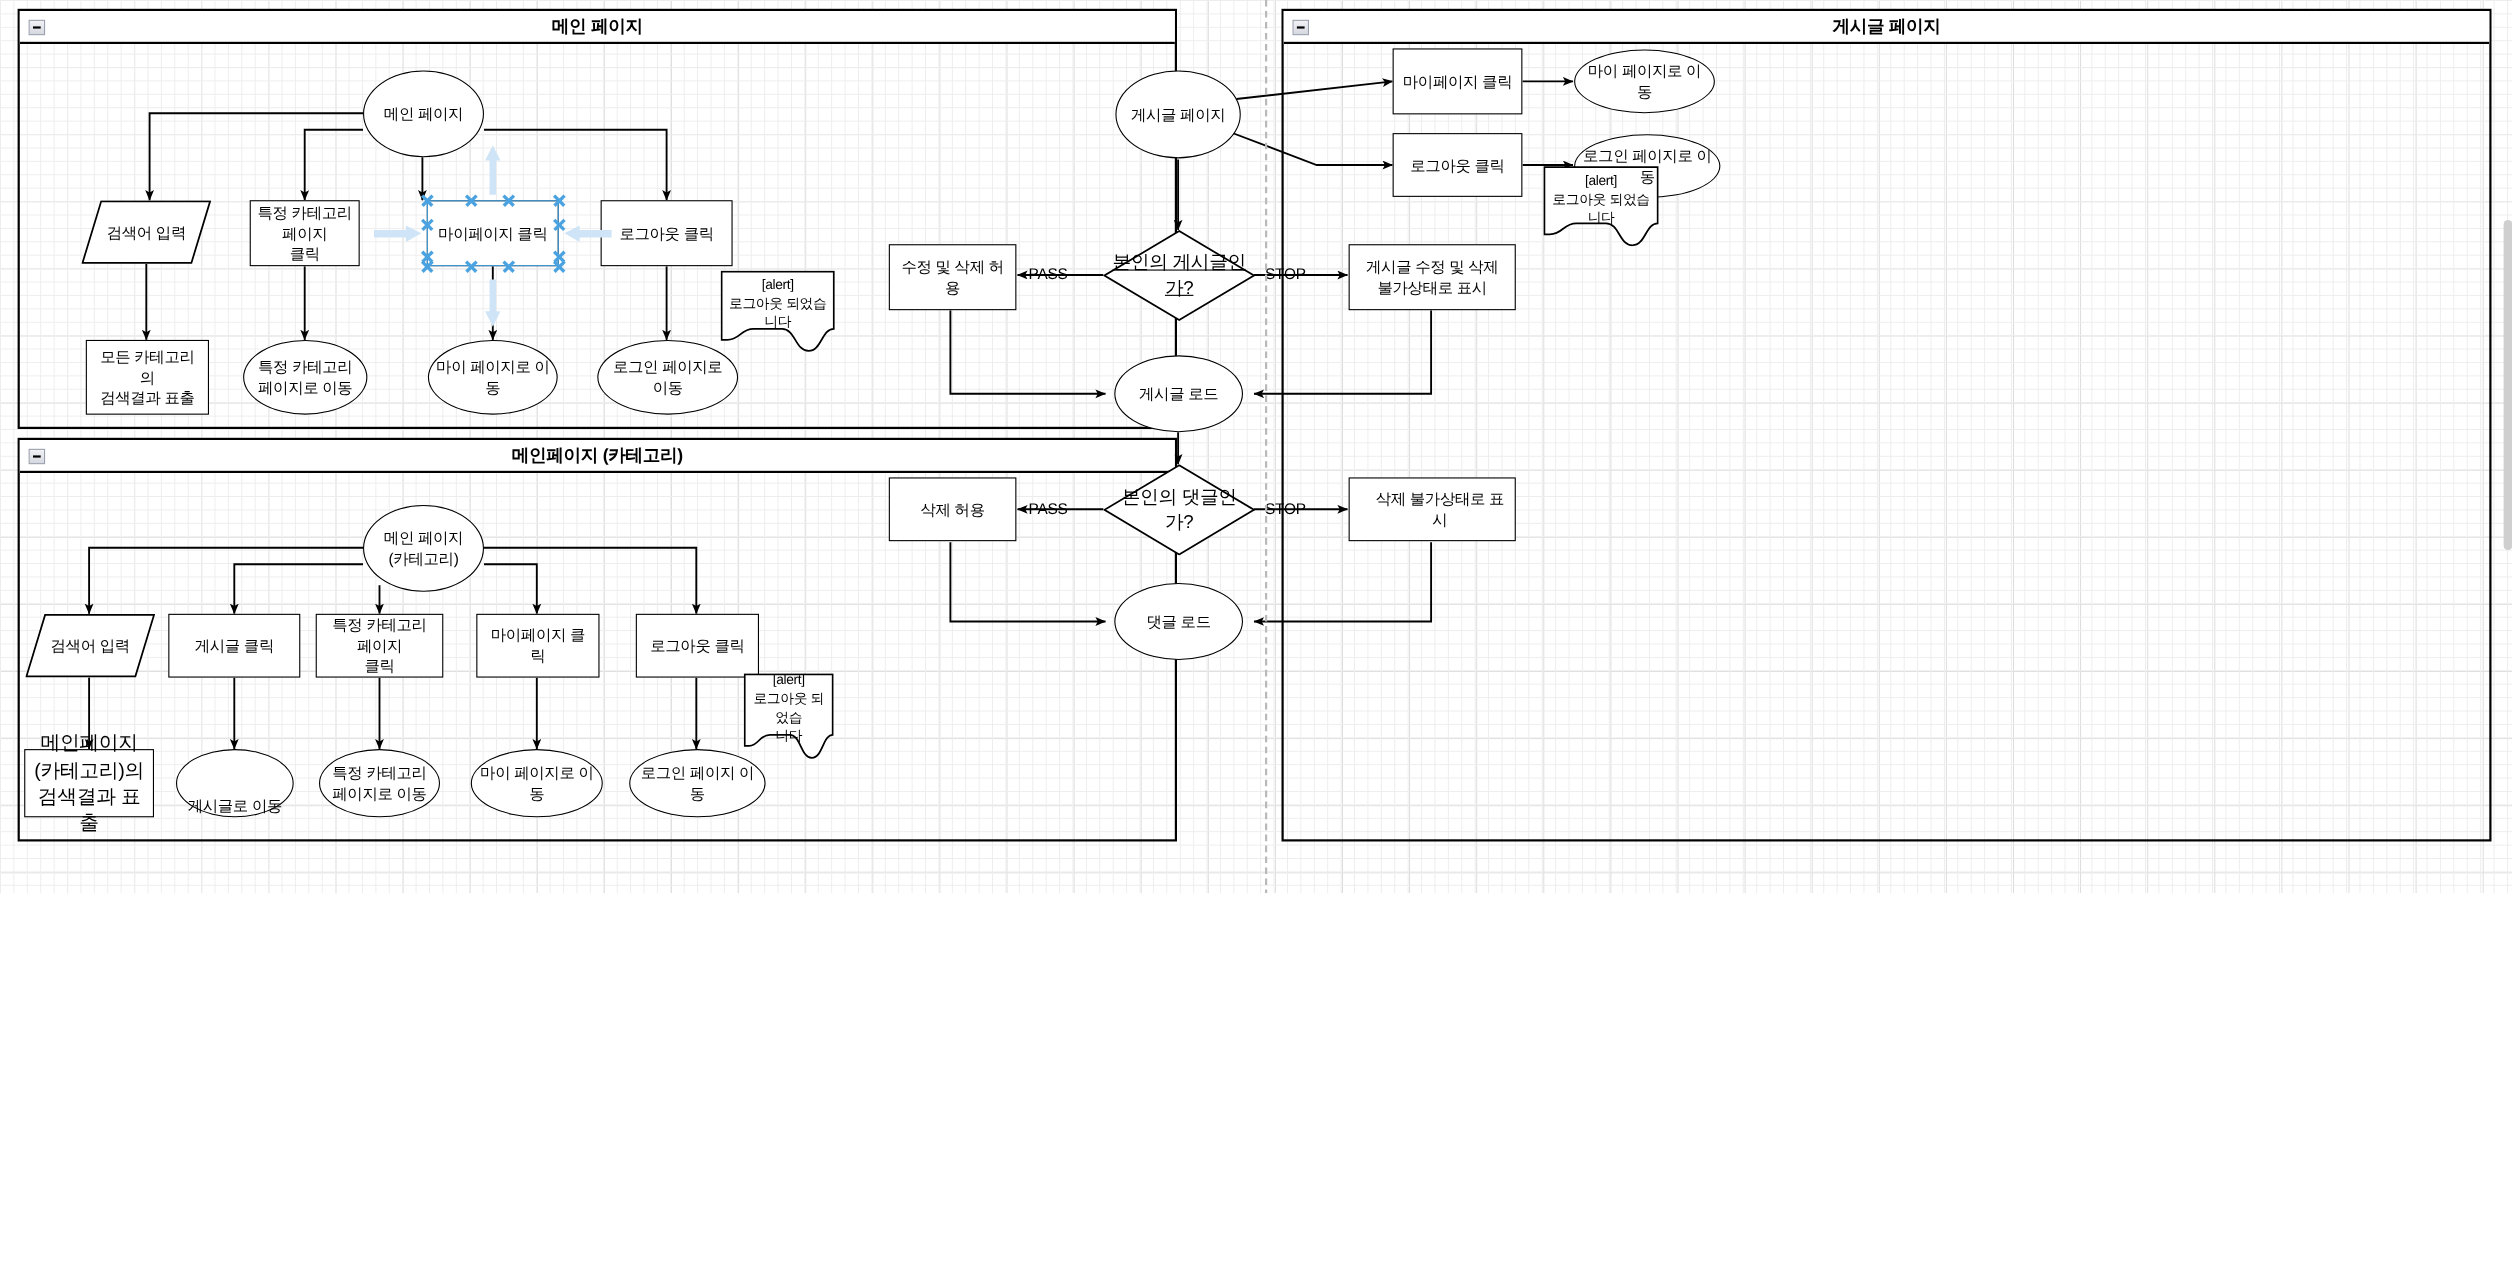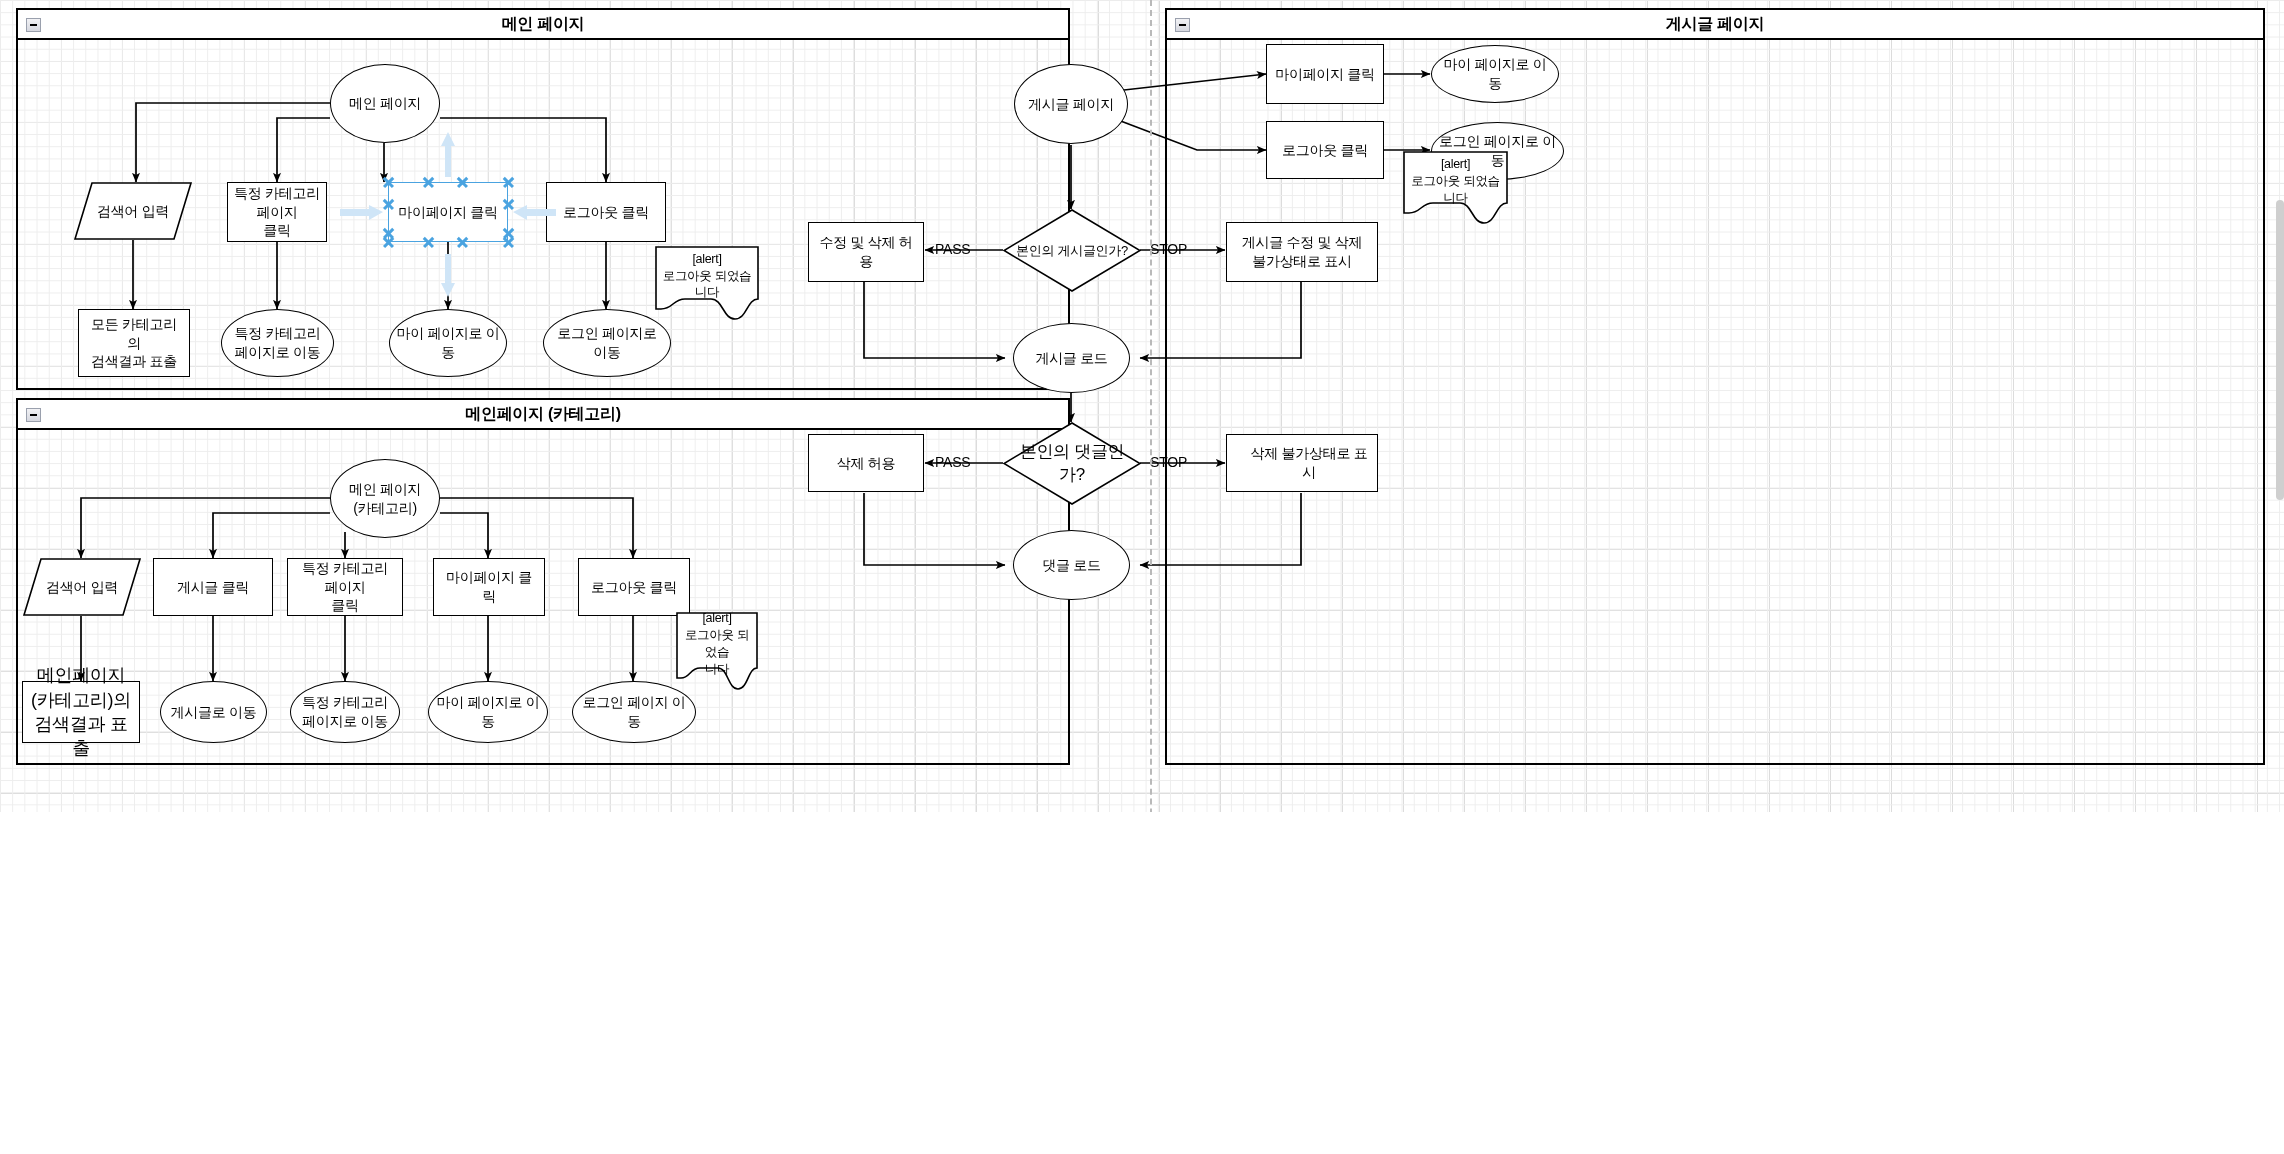--- a/index.html
+++ b/index.html
@@ -336,21 +336,21 @@
     <span class="lbl" style="font-size:12.5px; margin-top:-14px;">[alert]
 로그아웃 되었습
 니다</span>
   </div>
 
   <div class="node rect" style="left:22px; top:681px; width:118px; height:62px;">
     <span class="lbl" style="font-size:18px;">메인페이지(카테고리)의
 검색결과 표출</span>
   </div>
 
-  <div class="node ellipse" style="left:160px; top:681px; width:107px; height:62px;">
+  <div class="node ellipse" style="left:160px; top:681px; width:107px; height:62px;align-items:flex-end;">
     <span class="lbl">게시글로 이동</span>
   </div>
 
   <div class="node ellipse" style="left:290px; top:681px; width:110px; height:62px;">
     <span class="lbl">특정 카테고리
 페이지로 이동</span>
   </div>
 
   <div class="node ellipse" style="left:428px; top:681px; width:120px; height:62px;">
     <span class="lbl">마이 페이지로 이동</span>
@@ -392,21 +392,21 @@
       <path d="M1,1 L104,1 L104,52 C93,52 93,72 81,72 C69,72 69,52 57,52 L30,52 C18,52 18,62 6,62 L1,62 Z" fill="#fff" stroke="#000" stroke-width="1.6"></path>
     </svg>
     <span class="lbl" style="font-size:12.5px; margin-top:-12px;">[alert]
 로그아웃 되었습니다</span>
   </div>
 
   <div class="node diamond" style="left:1003px; top:209px; width:138px; height:83px;">
     <svg class="shape-svg" viewBox="0 0 138 83" preserveAspectRatio="none">
       <polygon points="69,1 137,41.5 69,82 1,41.5" fill="#fff" stroke="#000" stroke-width="1.6"></polygon>
     </svg>
-    <span class="lbl" style="font-size:13px;">본인의 게시글인가?</span>
+    <span class="lbl" style="font-size:17px;text-decoration:underline;">본인의 게시글인가?</span>
   </div>
 
   <div class="node rect" style="left:808px; top:222px; width:116px; height:60px;">
     <span class="lbl">수정 및 삭제 허용</span>
   </div>
 
   <div class="node rect" style="left:1226px; top:222px; width:152px; height:60px;">
     <span class="lbl">게시글 수정 및 삭제
 불가상태로 표시</span>
   </div>

